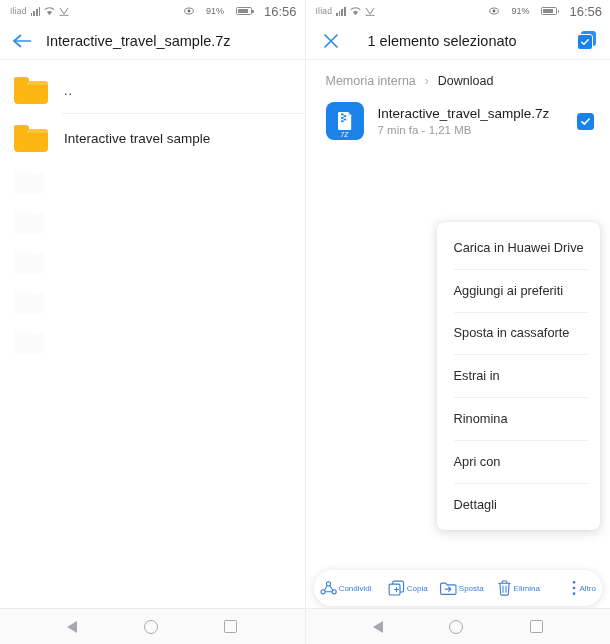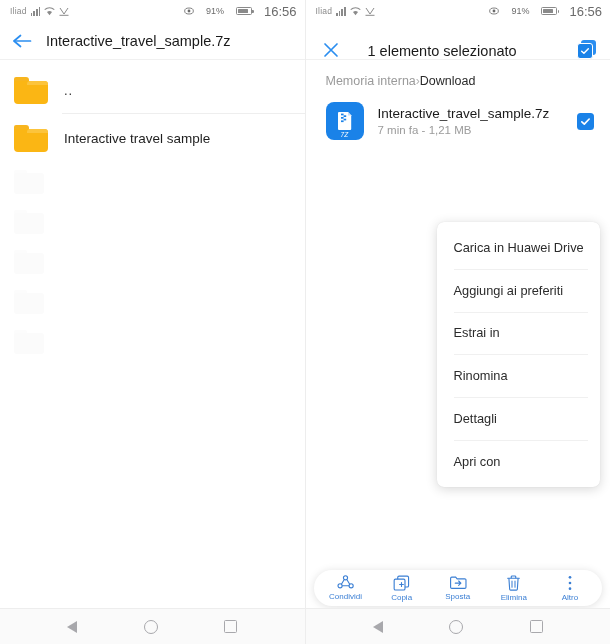--- a/index.html
+++ b/index.html
@@ -78,21 +78,21 @@
   .row .label.dots{font-size:13px;color:#333;letter-spacing:1px;}
 
   
   .ghost-row{height:40px;display:flex;align-items:center;padding:0 14px;box-sizing:border-box;}
   .ghost-folder{width:30px;height:24px;position:relative;opacity:1;}
   .ghost-folder .g-tab{position:absolute;left:0;top:0;width:13px;height:5px;background:#fcfcfc;border-radius:2px 2px 0 0;}
   .ghost-folder .g-body{position:absolute;left:0;top:3px;width:30px;height:21px;background:#fbfbfb;border-radius:2px 3px 3px 3px;}
 
   
   .selbar{
-    height:38px;display:flex;align-items:flex-end;
+    height:38px;display:flex;align-items:center;
     padding:0 14px 0 16px;box-sizing:border-box;gap:0;
     border-bottom:1px solid #f0f0f0;
   }
   .selbar .sel-title{
     font-size:14.5px;color:#1a1a1a;margin-left:28px;
   }
   .selbar .spacer{flex:1;}
   .chk-all{
     width:19px;height:19px;position:relative;flex:none;cursor:pointer;
   }
@@ -101,21 +101,21 @@
     background:#2b8ef0;border-radius:3px;
   }
   .chk-all .front{
     position:absolute;left:0;bottom:0;width:16px;height:16px;
     background:#1a82e8;border-radius:3px;border:1.5px solid #ffffff;
     box-sizing:border-box;display:flex;align-items:center;justify-content:center;
   }
 
   
   .crumb{
-    display:flex;align-items:center;gap:0;
+    display:flex;align-items:center;gap:9px;
     padding:14px 0 10px 20px;font-size:12.5px;
   }
   .crumb .c1{color:#9a9a9a;}
   .crumb .c-sep{color:#b5b5b5;font-size:12px;}
   .crumb .c2{color:#2a2a2a;}
 
   
   .filerow{
     display:flex;align-items:center;padding:4px 16px 4px 20px;
     box-sizing:border-box;gap:14px;
@@ -154,21 +154,21 @@
   }
 
   
   .actionbar{
     position:absolute;left:8px;right:8px;bottom:38px;height:36px;
     background:#ffffff;border-radius:18px;
     box-shadow:0 1px 8px rgba(0,0,0,.13);
     display:flex;align-items:center;justify-content:space-around;
     padding:0 4px;box-sizing:border-box;
   }
-  .act{display:flex;flex-direction:column;align-items:center;justify-content:space-between;gap:2px;width:52px;cursor:pointer;}
+  .act{display:flex;align-items:center;justify-content:flex-end;gap:2px;width:52px;cursor:pointer;}
   .act .alabel{font-size:8px;color:#3b7fd4;}
 
   
   .navbar{
     position:absolute;left:0;right:0;bottom:0;height:36px;
     background:#fafafa;border-top:1px solid #ededed;
     display:flex;align-items:center;justify-content:space-around;
     padding:0 34px;box-sizing:border-box;
   }
   .nav-back{
@@ -361,24 +361,25 @@
       <span class="chk">
         <svg width="11" height="11" viewBox="0 0 12 12">
             <path d="M2 6.3 L4.7 8.8 L10 3.3" stroke="#ffffff" stroke-width="1.8" fill="none" stroke-linecap="round" stroke-linejoin="round"></path>
           </svg>
       </span>
     </div>
 
     <div class="menu">
       <div class="mitem">Carica in Huawei Drive</div>
       <div class="mitem">Aggiungi ai preferiti</div>
+      <div class="mitem">Sposta in cassaforte</div>
       <div class="mitem">Estrai in</div>
       <div class="mitem">Rinomina</div>
+      <div class="mitem">Apri con</div>
       <div class="mitem">Dettagli</div>
-      <div class="mitem">Apri con</div>
     </div>
 
     <div class="actionbar">
       <span class="act">
         <svg width="17" height="15" viewBox="0 0 18 16">
           <circle cx="3.2" cy="11.5" r="2.2" fill="none" stroke="#3b7fd4" stroke-width="1.2"></circle>
           <circle cx="9" cy="3" r="2.2" fill="none" stroke="#3b7fd4" stroke-width="1.2"></circle>
           <circle cx="15" cy="11.5" r="2.2" fill="none" stroke="#3b7fd4" stroke-width="1.2"></circle>
           <path d="M4.6 9.8 L7.7 4.8 M10.4 4.8 L13.5 9.8 M5.4 11.5 L12.8 11.5" stroke="#3b7fd4" stroke-width="1.2"></path>
         </svg>

